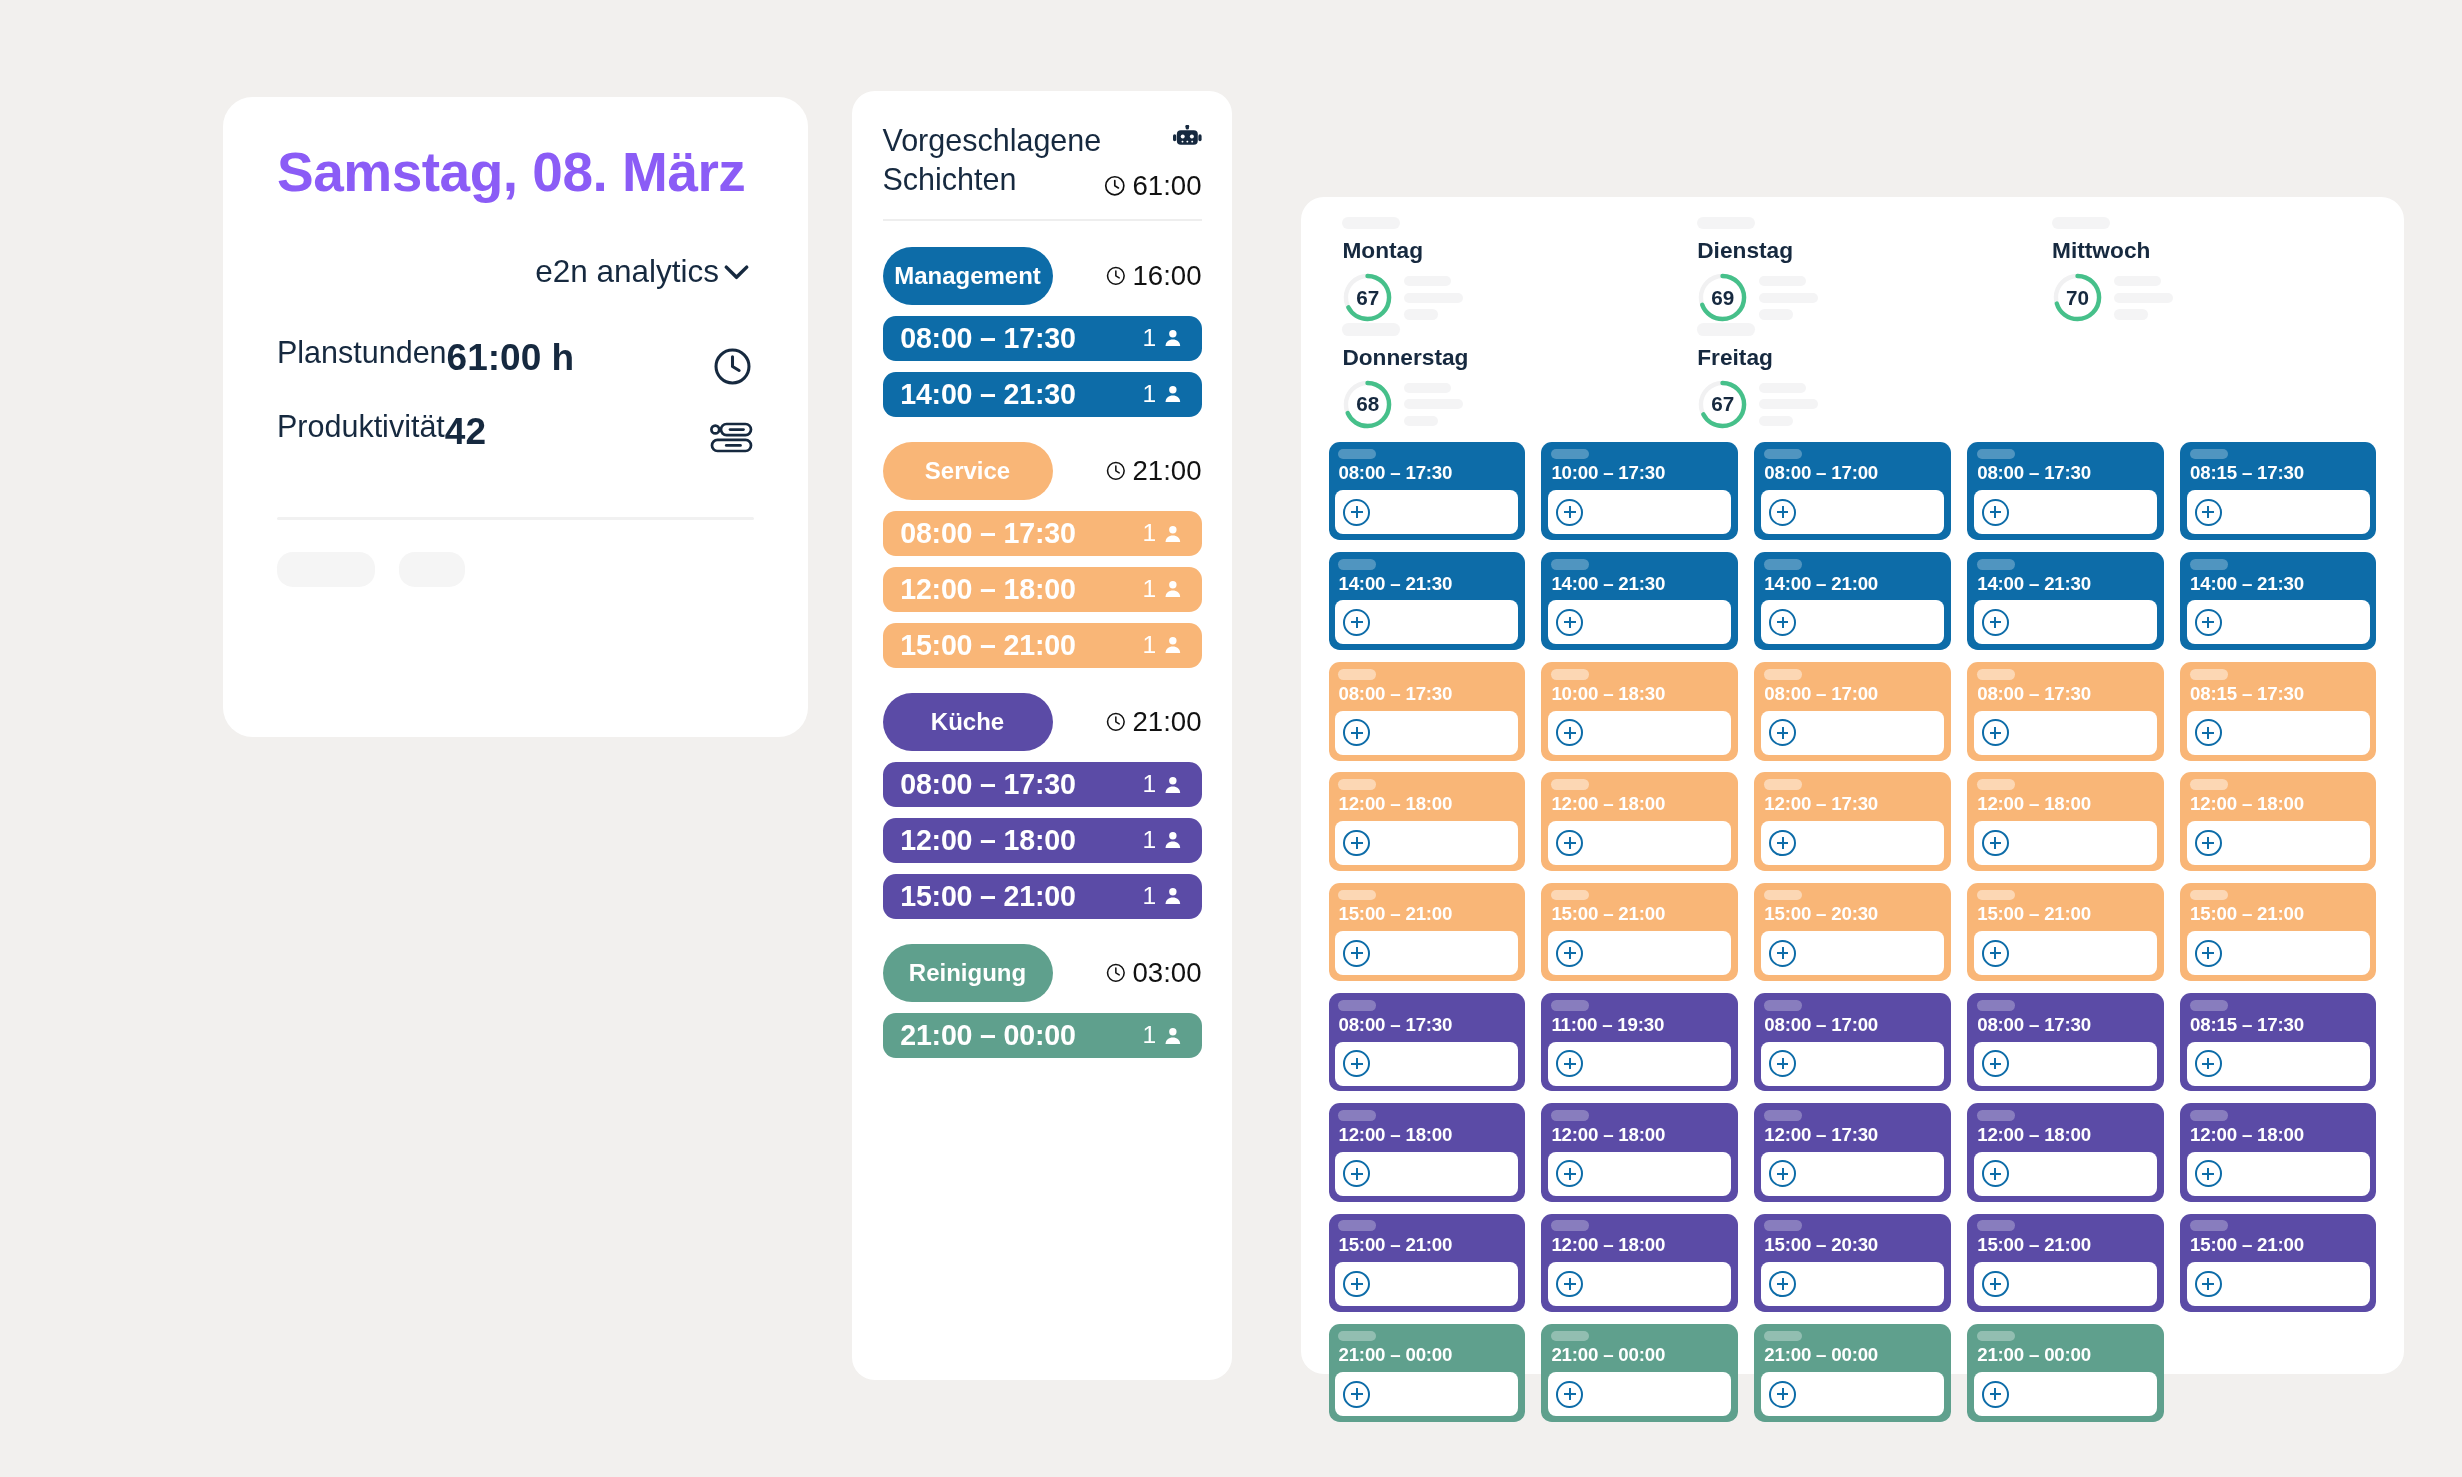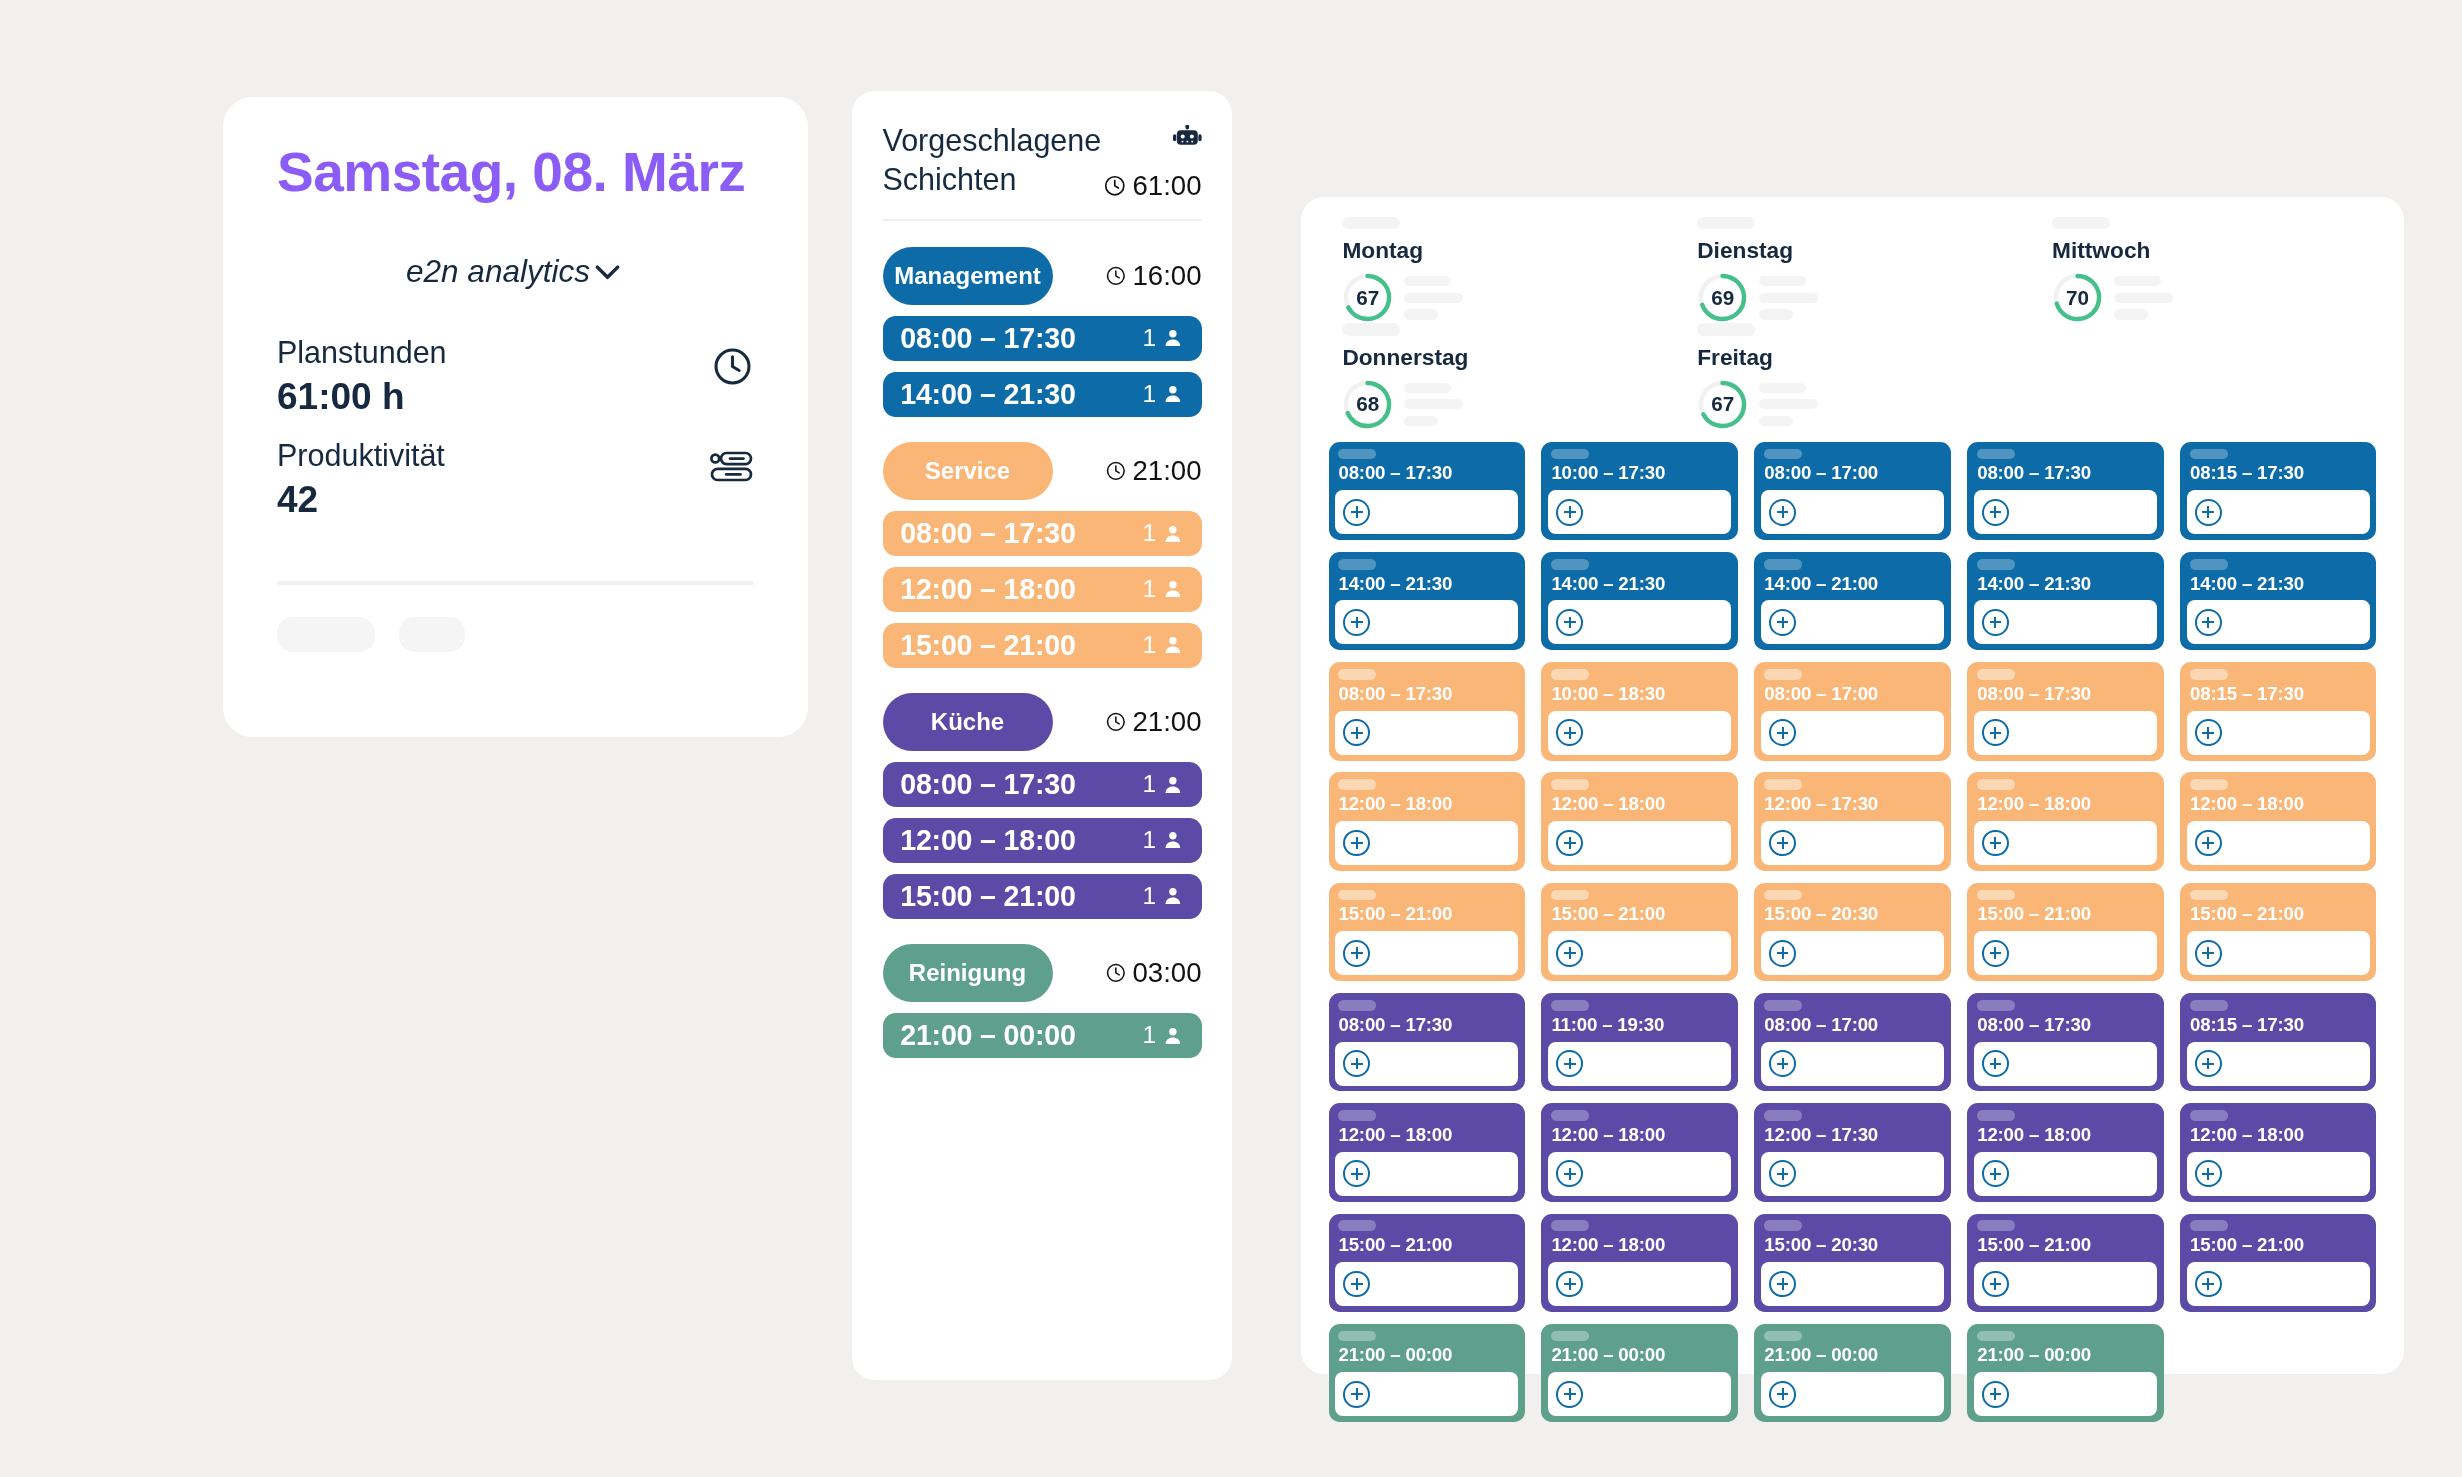--- a/index.html
+++ b/index.html
@@ -33,39 +33,38 @@
     font-weight: bold;
     color: #8b5cf6;
     letter-spacing: -0.5px;
     line-height: 1.15;
     margin: 0 0 0 0;
     white-space: nowrap;
   }
   #left-select-row {
     display: flex;
     align-items: center;
-    justify-content: center;
+    justify-content: flex-end;
     margin-top: 49px;
-    font-style: italic;
   }
   #left-select-label {
     font-size: 31.5px;
     color: #16293f;
   }
   .chev {
     width: 35px; height: 35px;
     display: flex; align-items: center; justify-content: center;
   }
   #metrics { margin-top: 43px; }
   .metric-block {
     display: flex;
     align-items: flex-start;
     justify-content: space-between;
   }
-  .metric-text { display: flex; flex-direction: column; }
+  .metric-text { display: flex; }
   .metric-label {
     font-size: 30.5px;
     color: #16293f;
     line-height: 1.28;
   }
   .metric-value {
     font-size: 37px;
     font-weight: bold;
     color: #16293f;
     line-height: 1.22;

